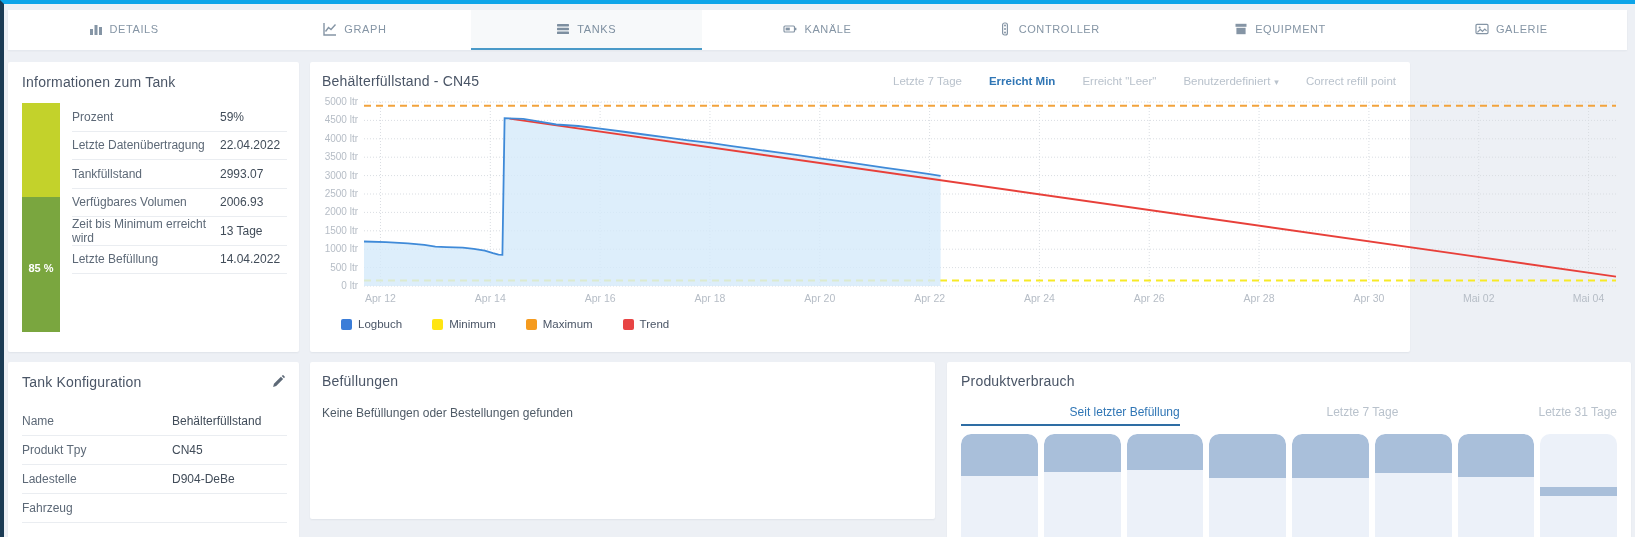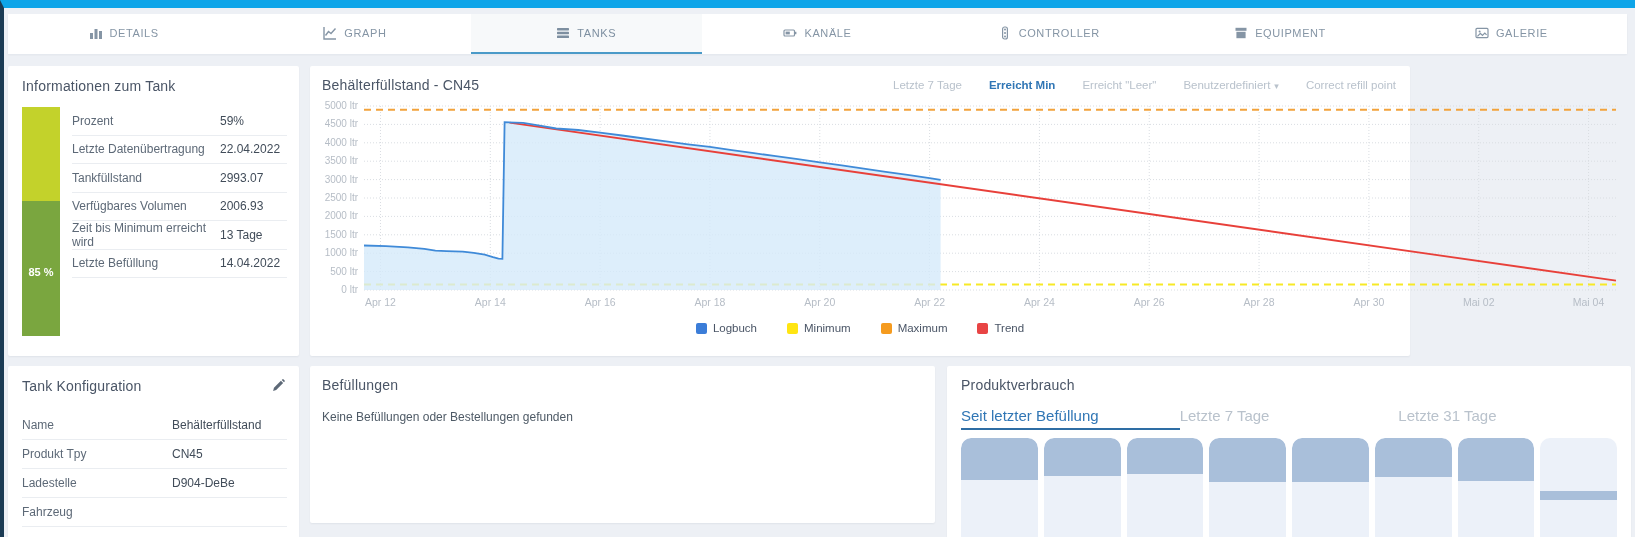--- a/index.html
+++ b/index.html
@@ -1,17 +1,17 @@
 <!DOCTYPE html>
 <html><head>
 <meta charset="utf-8">
 <style>
   html,body{margin:0;padding:0;background:#dfe3e8;font-family:"Liberation Sans",sans-serif;}
   .stage{position:relative;width:1635px;height:537px;background:#edf0f5;overflow:hidden;
-         border-top:8px solid #0ea5e9;border-left:4px solid #1b3b54;box-sizing:border-box;}
+         border-top:4px solid #0ea5e9;border-left:4px solid #1b3b54;box-sizing:border-box;}
   .card{position:absolute;background:#ffffff;border-radius:2px;box-shadow:0 1px 2px rgba(25,39,52,0.06);}
   .card-title{font-size:14px;color:#4a5566;letter-spacing:.2px;}
 
   
   .tabbar{position:absolute;left:4px;top:6px;width:1619px;height:40px;background:#fff;
           display:flex;box-shadow:0 1px 2px rgba(25,39,52,0.05);}
   .tab{flex:1;display:flex;align-items:center;justify-content:center;gap:7px;cursor:pointer;
        color:#8595a5;font-size:11px;letter-spacing:.6px;border-bottom:2px solid transparent;box-sizing:border-box;}
   .tab.active{background:#f7f9fa;border-bottom-color:#4a9ac8;color:#7d8fa0;}
   .tab .ticon{width:14px;height:14px;display:inline-flex;}
@@ -33,36 +33,36 @@
   #config-card .kv-label{flex:0 0 150px;}
 
   
   #chart-card{left:306px;top:58px;width:1100px;height:290px;}
   #chart-card .card-title{position:absolute;left:12px;top:11px;}
   .filters{position:absolute;right:14px;top:13px;display:flex;gap:27px;font-size:11.5px;color:#b9c2cc;}
   .filter{cursor:pointer;white-space:nowrap;}
   .filter.active{color:#3076b5;font-weight:bold;}
   .filter .caret{font-size:9px;margin-left:4px;}
   #chart-svg-wrap{position:absolute;left:6px;top:34px;width:1308px;height:214px;}
-  .legend{position:absolute;left:0;right:0;top:256px;display:flex;justify-content:center;gap:30px;}
+  .legend{position:absolute;left:0;right:0;top:256px;display:flex;justify-content:flex-start;gap:30px;padding-left:31px;}
   .legend-item{display:flex;align-items:center;gap:6px;font-size:11.5px;color:#4a5566;}
   .legend-swatch{width:11px;height:11px;border-radius:2px;display:inline-block;}
 
   
   #config-card{left:4px;top:358px;width:291px;height:179px;}
   #config-card .card-title{position:absolute;left:14px;top:12px;}
   .edit-icon{position:absolute;right:14px;top:12px;width:13px;height:13px;color:#5d6977;cursor:pointer;}
   .edit-icon svg{width:13px;height:13px;}
   #fillings-card{left:306px;top:358px;width:625px;height:157px;}
   #fillings-card .card-title{position:absolute;left:12px;top:11px;}
   .empty-msg{position:absolute;left:12px;top:44px;font-size:12px;color:#4e5a66;}
   #consumption-card{left:943px;top:358px;width:684px;height:179px;}
   #consumption-card .card-title{position:absolute;left:14px;top:11px;}
   .ctabs{position:absolute;left:14px;right:14px;top:38px;display:flex;height:26px;}
-  .ctab{flex:1;text-align:left;font-size:15px;color:#b9c2cc;line-height:24px;cursor:pointer;
+  .ctab{flex:1;text-align:right;font-size:12px;color:#b9c2cc;line-height:24px;cursor:pointer;
         border-bottom:2px solid transparent;}
   .ctab.active{color:#3076b5;border-bottom-color:#2e6da4;}
   .blocks{position:absolute;left:14px;right:14px;top:72px;bottom:-20px;display:flex;gap:6px;}
   .block{flex:1;border-radius:10px;background:#ecf1f9;overflow:hidden;position:relative;}
   .block-bar{position:absolute;left:0;right:0;background:#a9bfda;}
   .block-bar.rounded-top{border-radius:10px 10px 0 0;}
 </style>
 </head>
 <body>
 

